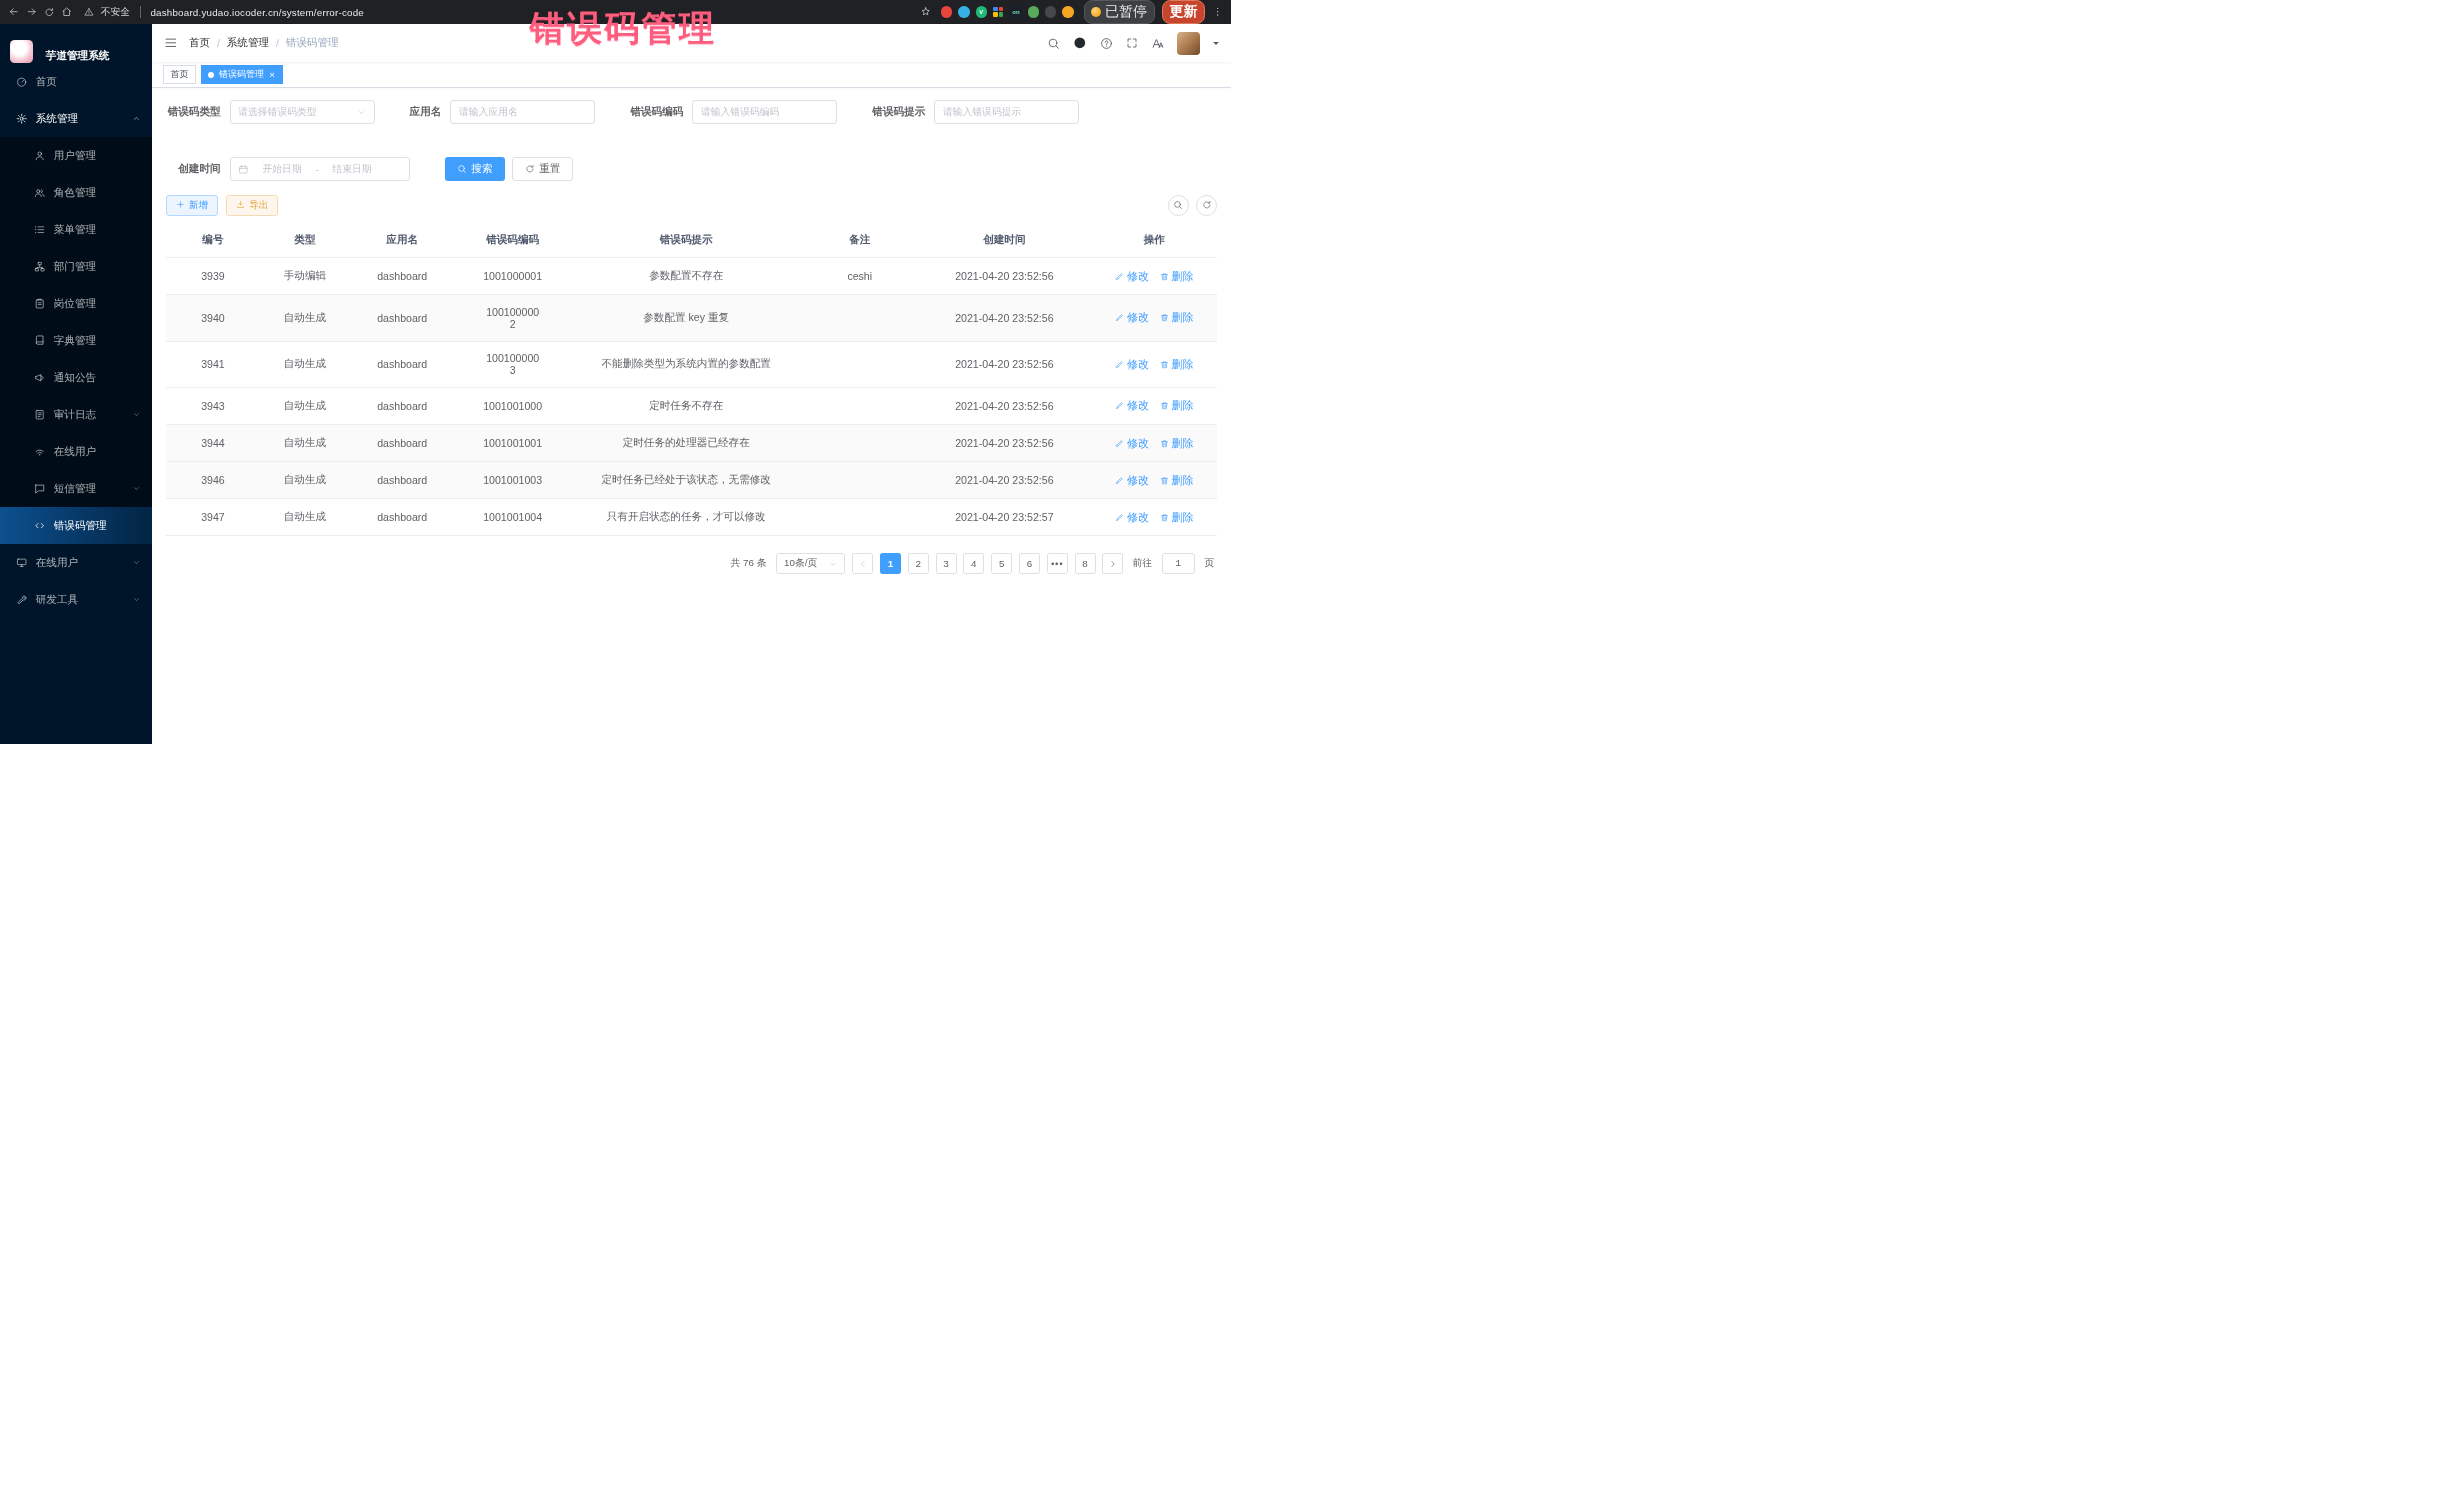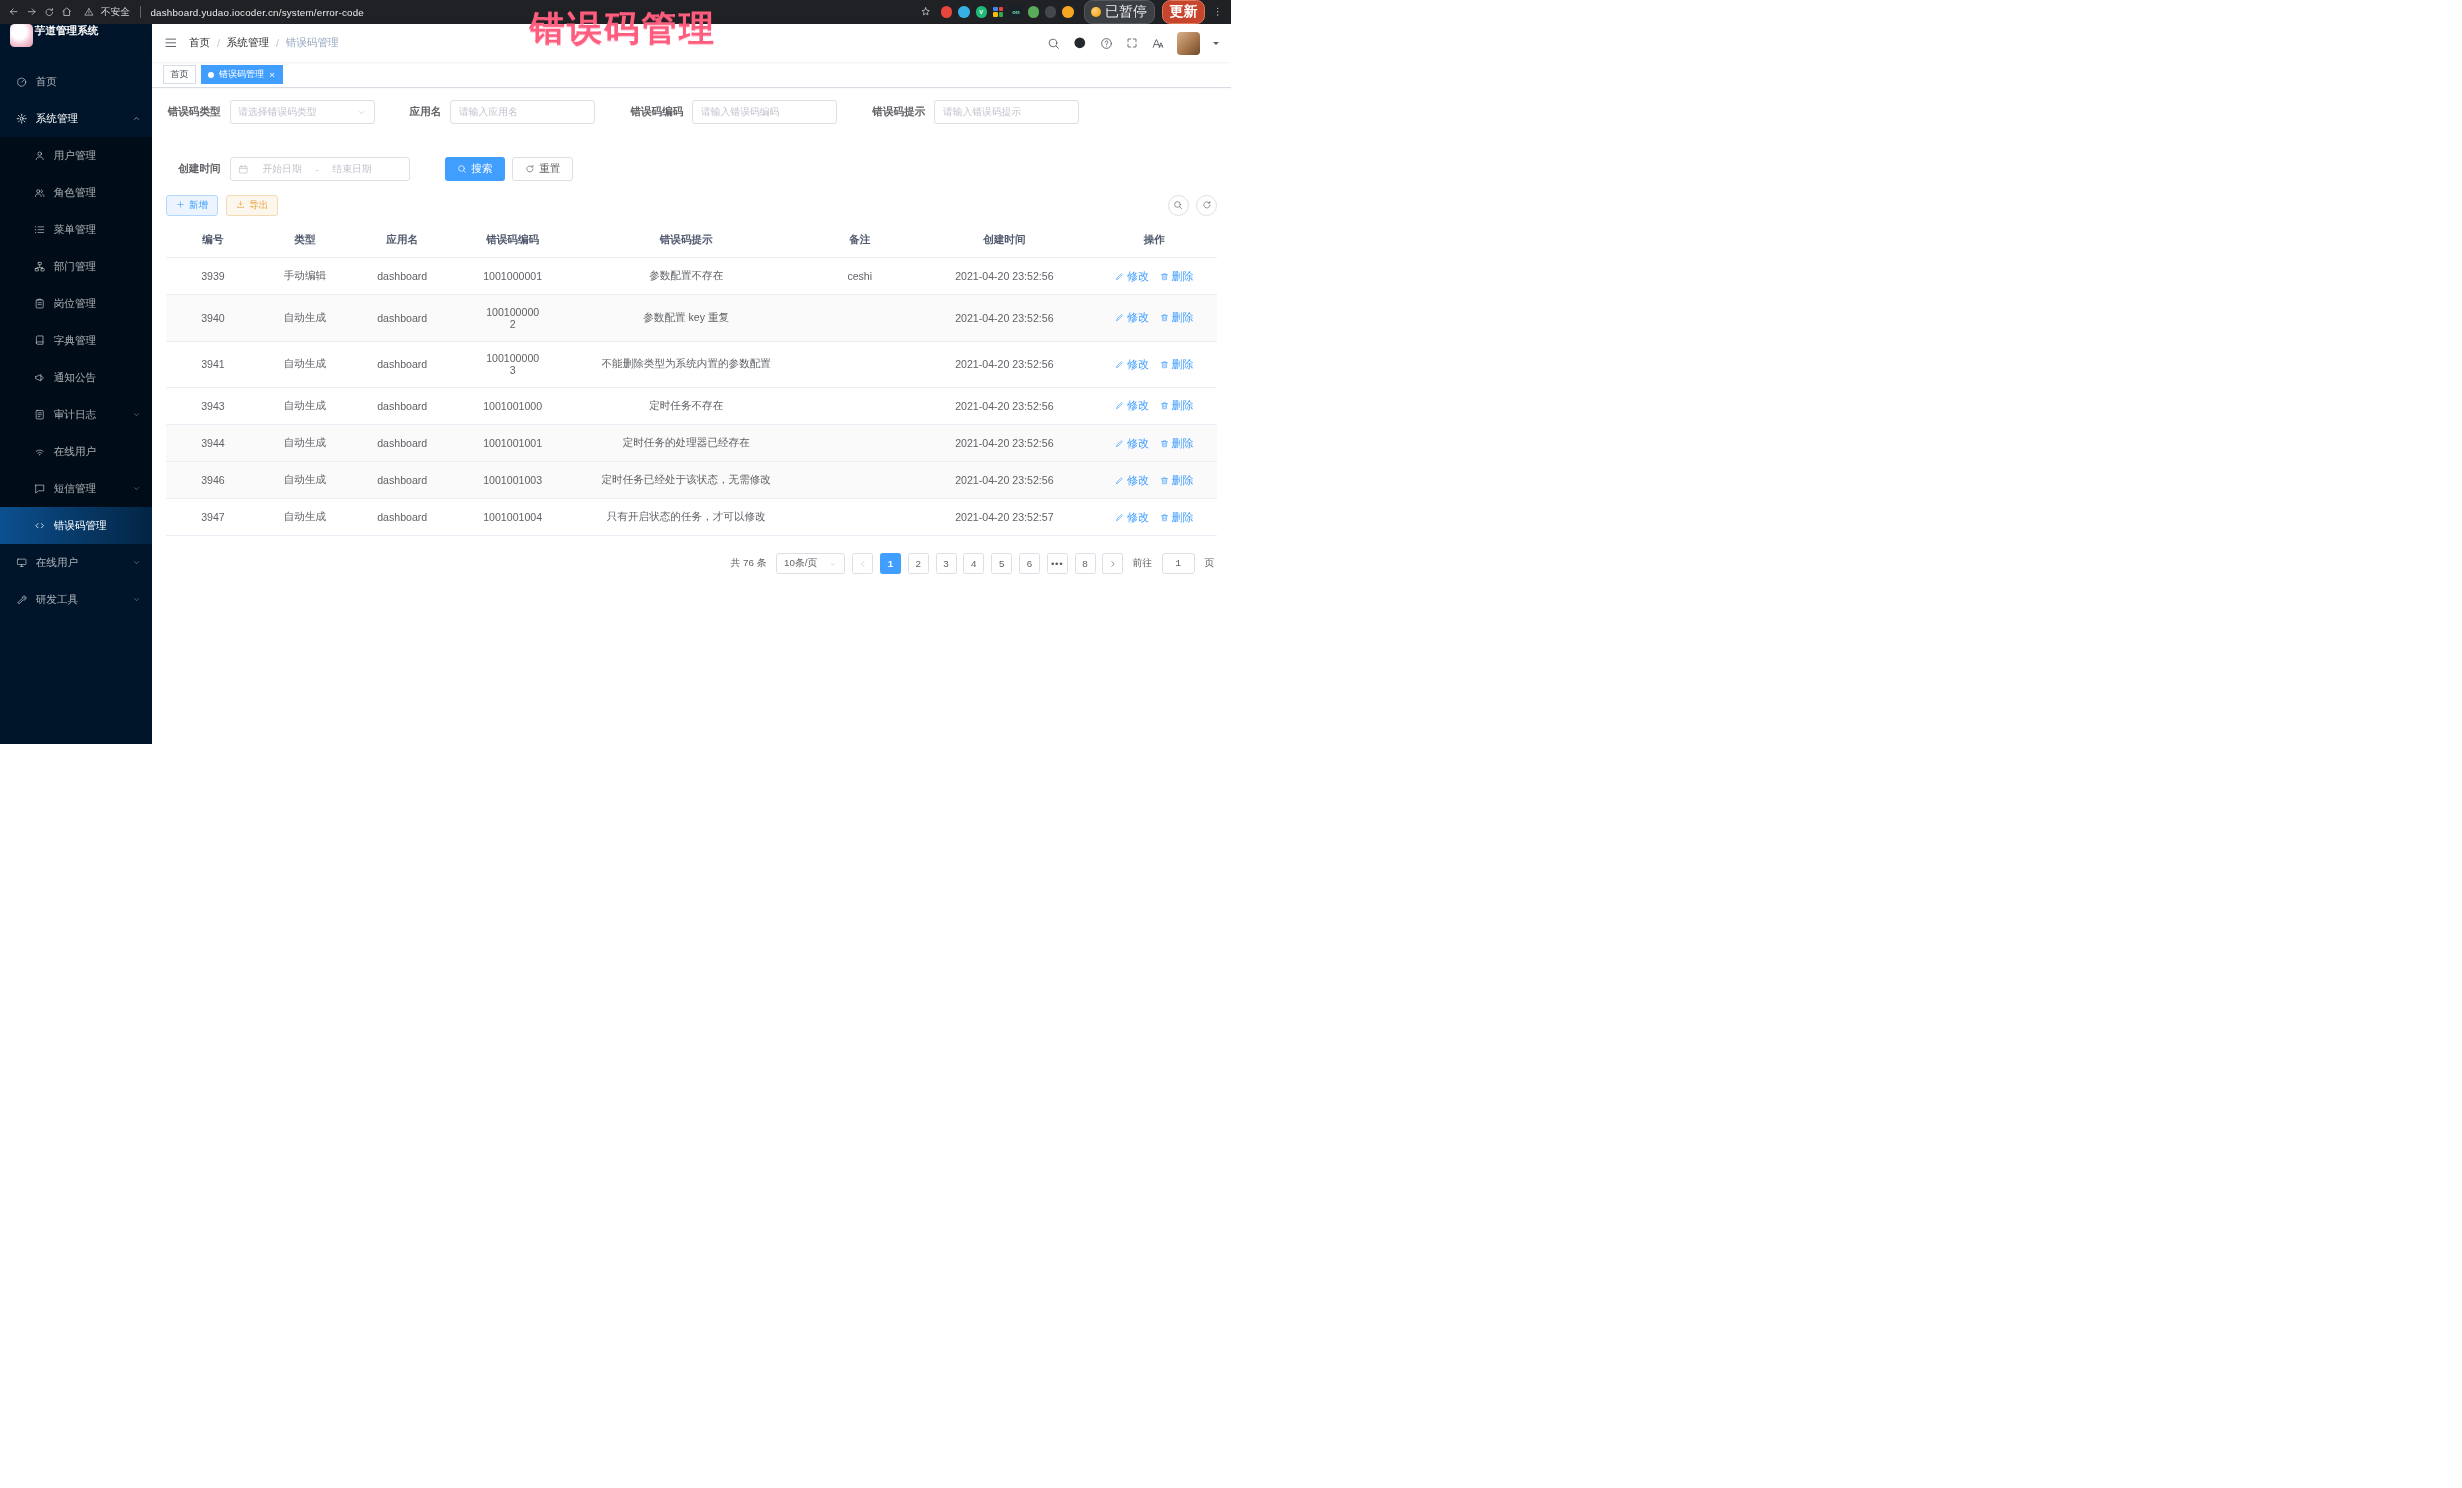--- a/index.html
+++ b/index.html
@@ -16,21 +16,21 @@
 .ext-dot{width:11.4px;height:11.4px;border-radius:50%;display:inline-flex;align-items:center;justify-content:center;font-size:6px;font-weight:700;cursor:pointer}
 .ext-grid{width:11.4px;height:11.4px;display:inline-flex;flex-wrap:wrap;cursor:pointer}
 .ext-grid i{width:4.5px;height:4.5px;border-radius:1.1px;margin:0.4px}
 .pill{display:inline-flex;align-items:center;gap:3.8px;border-radius:8.3px;padding:1.9px 6.8px;font-size:14px;cursor:pointer;white-space:nowrap}
 .pill.paused{background:#3c4043;color:#e8eaed;border:0.8px solid #55585c}
 .mini-avatar{width:9.8px;height:9.8px;border-radius:50%;background:radial-gradient(circle at 35% 35%,#ffd27a,#f29900)}
 .pill.update{background:var(--update-button,#c7452d);border:0.8px solid #e0795c;color:#fff;font-weight:700}
 
 .app{flex:1;display:flex;min-height:0}
 .sidebar{flex:0 0 152px;background:var(--sidebar-bg,#001529);display:flex;flex-direction:column;overflow:hidden}
-.logo{height:39px;display:flex;align-items:flex-start;gap:2px;padding:0 9.8px;cursor:pointer}
+.logo{height:39px;display:flex;align-items:flex-end;gap:13px;padding:0 9.8px;cursor:pointer}
 .logo-img{width:23px;height:23px;border-radius:4.5px;background:radial-gradient(circle at 40% 35%,#fff 0 35%,#f6cbd6 60%,#df94ab);flex:0 0 auto}
 .logo-title{color:#fff;font-weight:700;font-size:10.6px;white-space:nowrap}
 #menu{flex:1}
 .menu-item{display:flex;align-items:center;gap:8.3px;height:37px;padding:0 10.6px 0 16px;color:rgba(255,255,255,.66);font-size:10.6px;cursor:pointer;white-space:nowrap}
 .menu-item .mi-icon{display:inline-flex;flex:0 0 auto}
 .menu-item.sub{background:var(--sidebar-sub-bg,#000c17);padding-left:34px}
 .menu-item.open{color:#fff}
 .menu-item.active{background:linear-gradient(90deg,rgba(24,144,255,.48),rgba(24,144,255,.12));color:#fff}
 .mi-chevron{margin-left:auto;display:inline-flex;opacity:.75}
 .mi-chevron.up{transform:rotate(180deg)}

